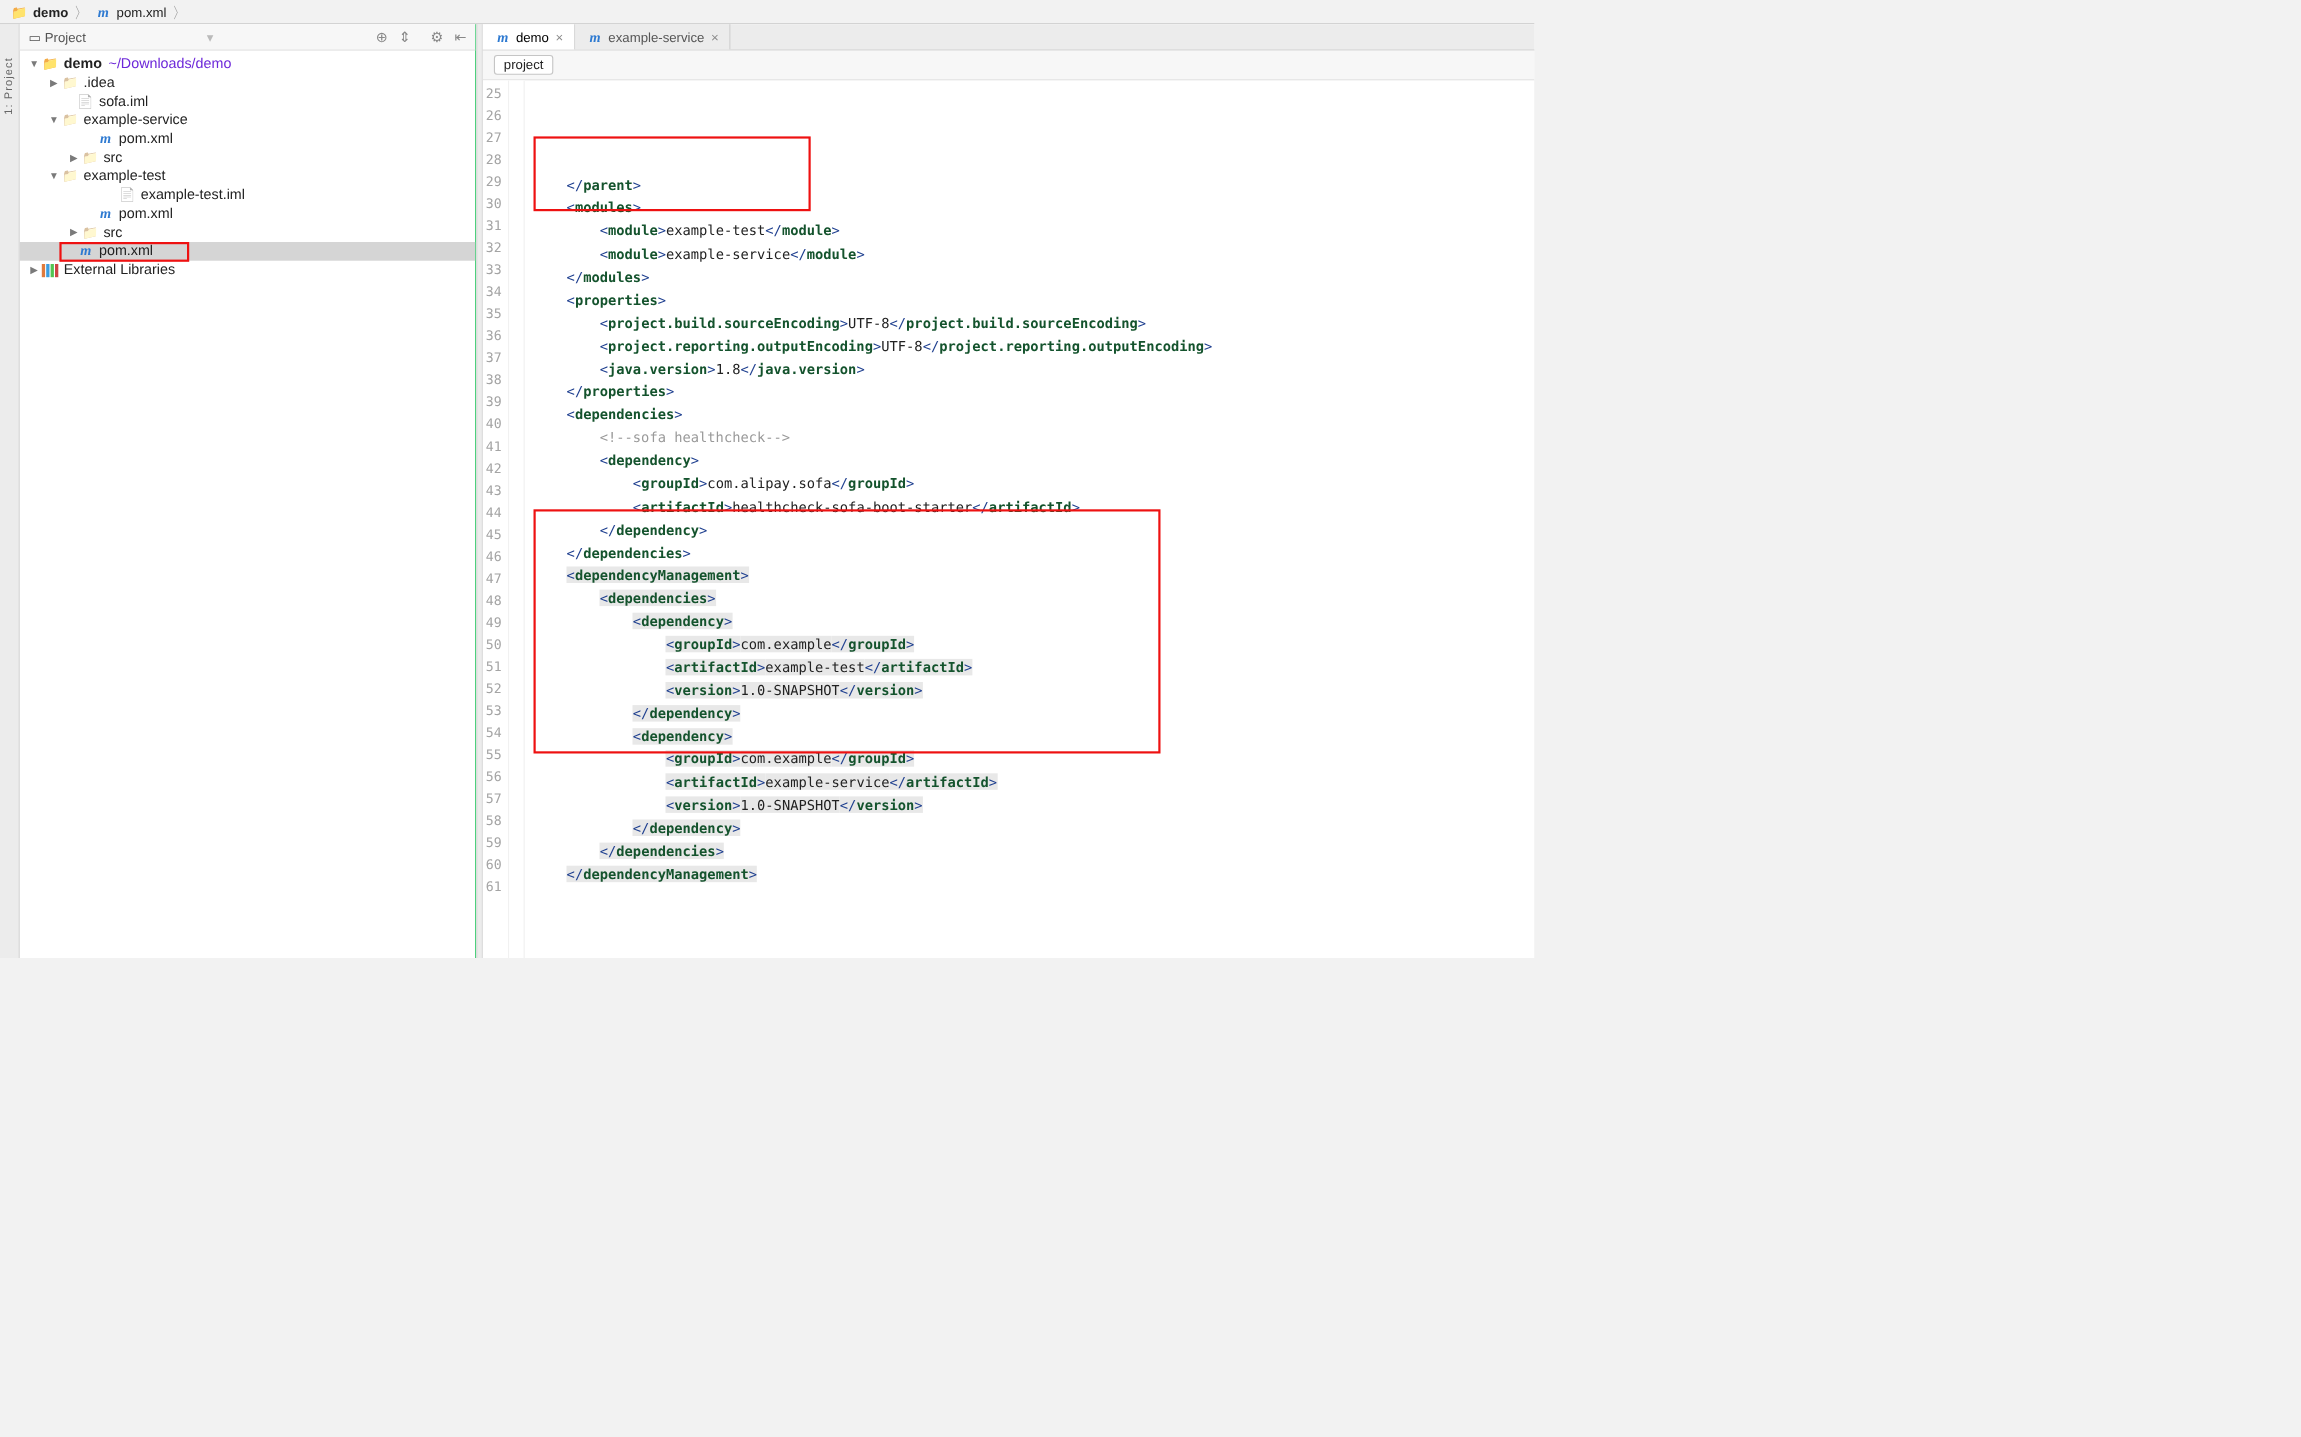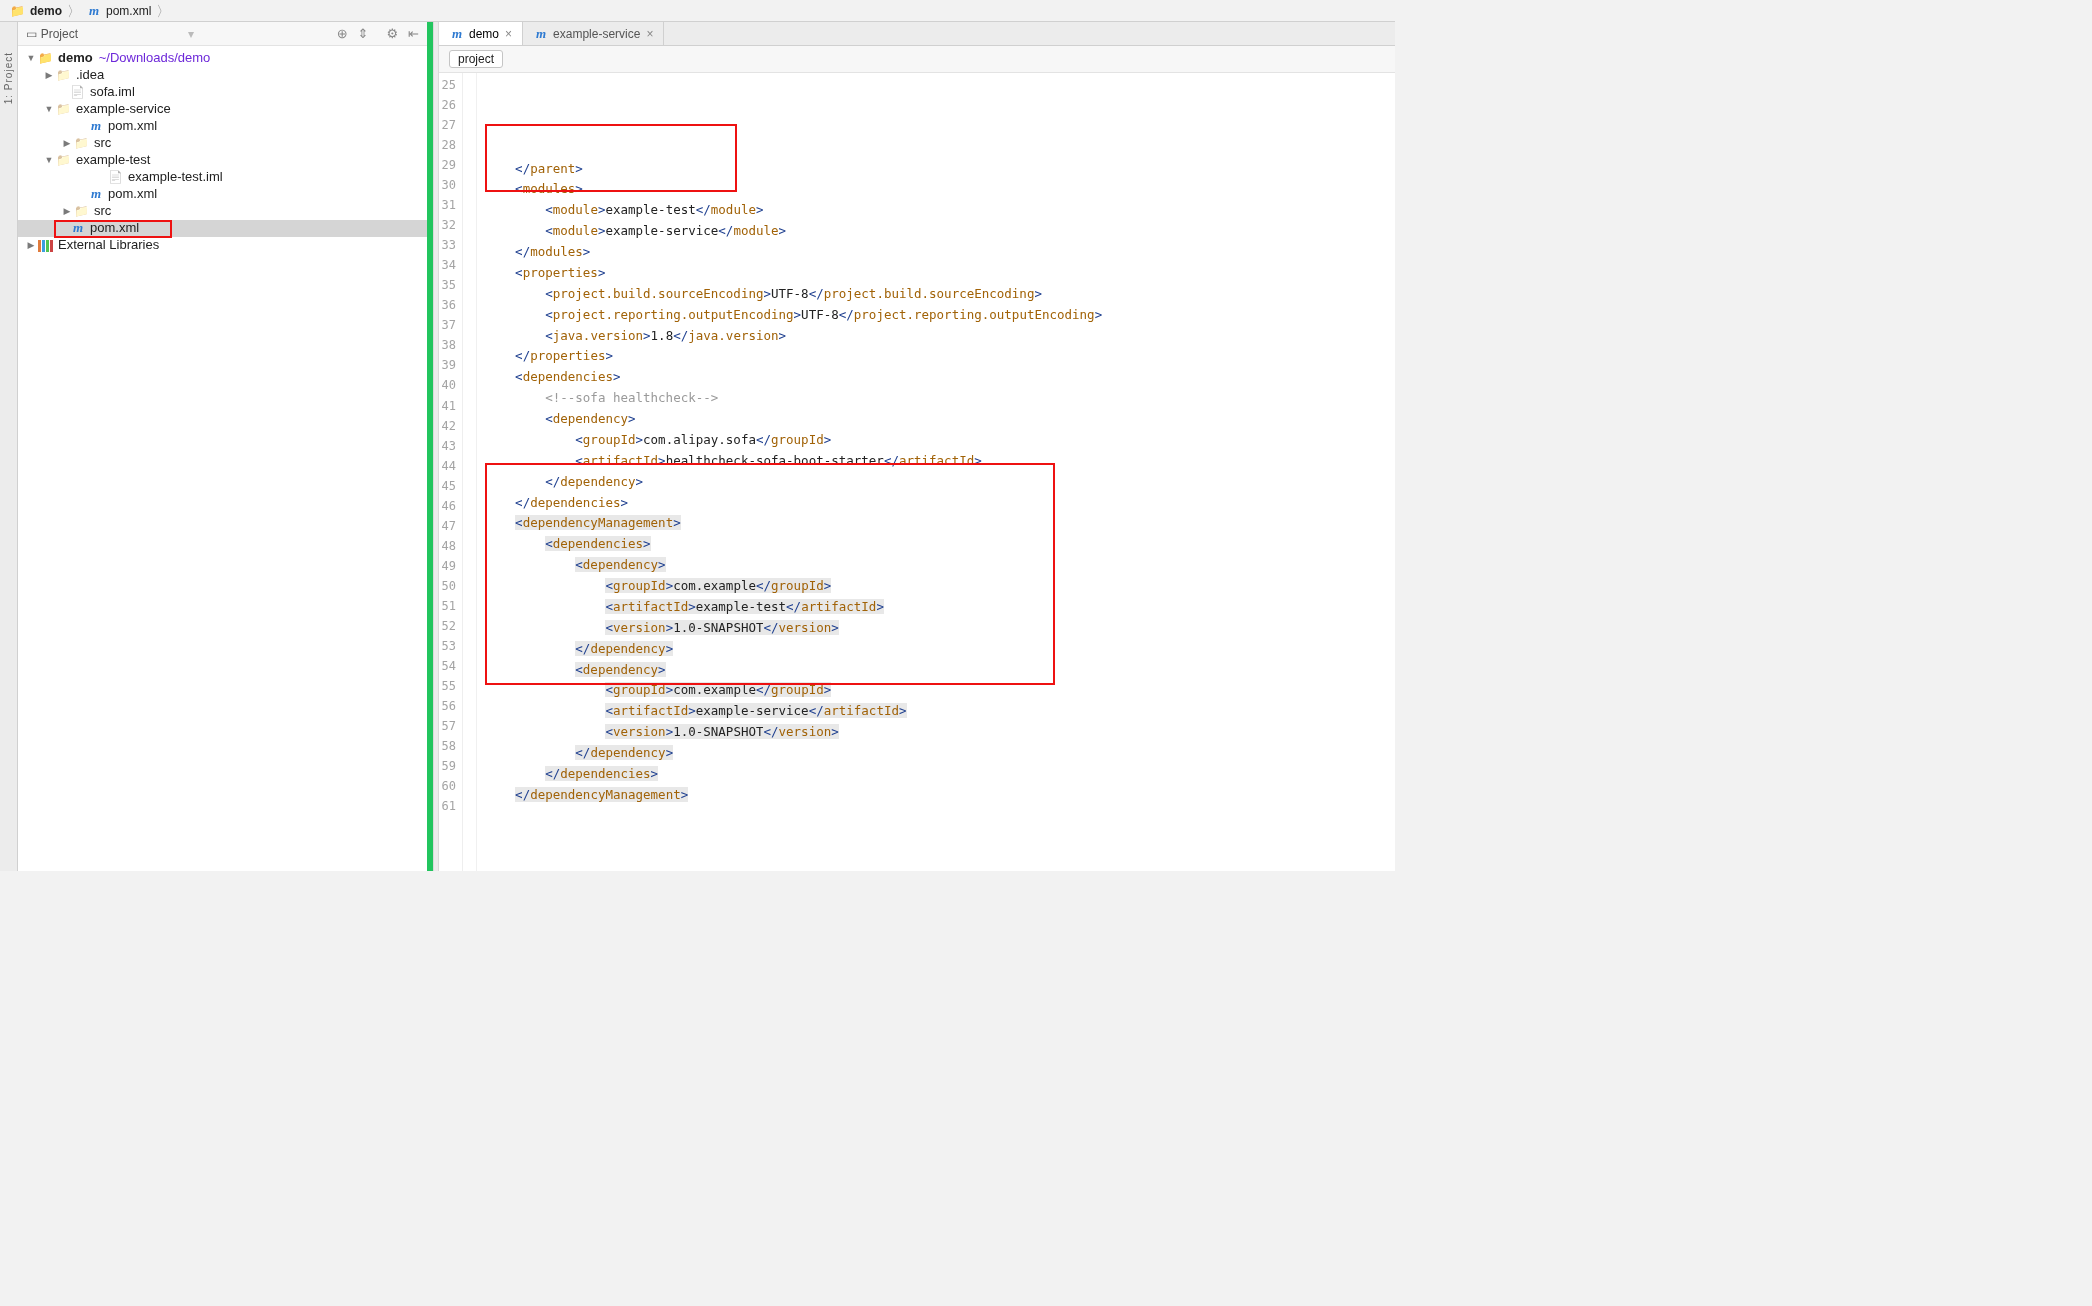--- a/index.html
+++ b/index.html
@@ -32,21 +32,21 @@
   flex-direction: column;
   align-items: center;
   padding-top: 30px;
   font-size: 10px;
   color: #666;
 }
 .left-gutter .vlabel { writing-mode: vertical-rl; transform: rotate(180deg); letter-spacing: 1px; }
 .project-panel {
   width: 415px;
   background: #fff;
-  border-right: 6px solid #22c55e;
+  border-right: 1px solid #22c55e;
   display: flex;
   flex-direction: column;
 }
 .project-header {
   height: 24px;
   display: flex;
   align-items: center;
   padding: 0 8px;
   background: #f7f7f7;
   border-bottom: 1px solid #e3e3e3;
@@ -75,21 +75,21 @@
 .tab { display:flex; align-items:center; padding:0 10px; border-right:1px solid #d0d0d0; font-size:12px; color:#555; background:#ececec;}
 .tab.active { background:#fff; color:#000; }
 .tab .close { margin-left:6px; color:#888; font-size:12px; }
 .banner { background:#fcf7cf; color:#5a5830; padding:4px 12px; font-size:13px; border-bottom:1px solid #e4dfa2;}
 .nav-crumb { padding:4px 10px; background:#f7f7f7; border-bottom:1px solid #e3e3e3;}
 .nav-crumb span { display:inline-block; border:1px solid #c5c5c5; border-radius:3px; padding:1px 8px; font-size:12px; background:#fff;}
 .code-wrap { flex:1; display:flex; overflow:hidden; position:relative;}
 .gutter-nums { width:24px; text-align:right; color:#a4a4a4; font-family: Menlo, Consolas, monospace; font-size:12px; padding:2px 6px 2px 0; background:#fff; border-right:1px solid #eee; line-height:1.67;}
 .gutter-fold { width:14px; background:#fff; border-right:1px solid #f0f0f0; position:relative;}
 .code { flex:1; font-family: Menlo, Consolas, monospace; font-size:12.5px; padding:2px 8px; line-height:1.67; white-space:pre; position:relative;}
-.tag { color:#a16207; font-weight:normal;margin-top:27px;}
+.tag { color:#14532d; font-weight:bold;margin-top:27px;}
 .cmt { color:#9a9a9a; }
 .pun { color:#1e3f8f;}
 .hilite { background:#e8e8e8;}
 .redbox { position:absolute; border:2px solid #e11; pointer-events:none; }
 .redbox1 { left:8px; top:51px; width:252px; height:68px;}
 .redbox2 { left:8px; top:390px; width:570px; height:222px;}
 .spacer-mid { width:6px; background:#ececec; border-left:1px solid #dadada; border-right:1px solid #dadada;}
 </style>
 </head>
 <body>

